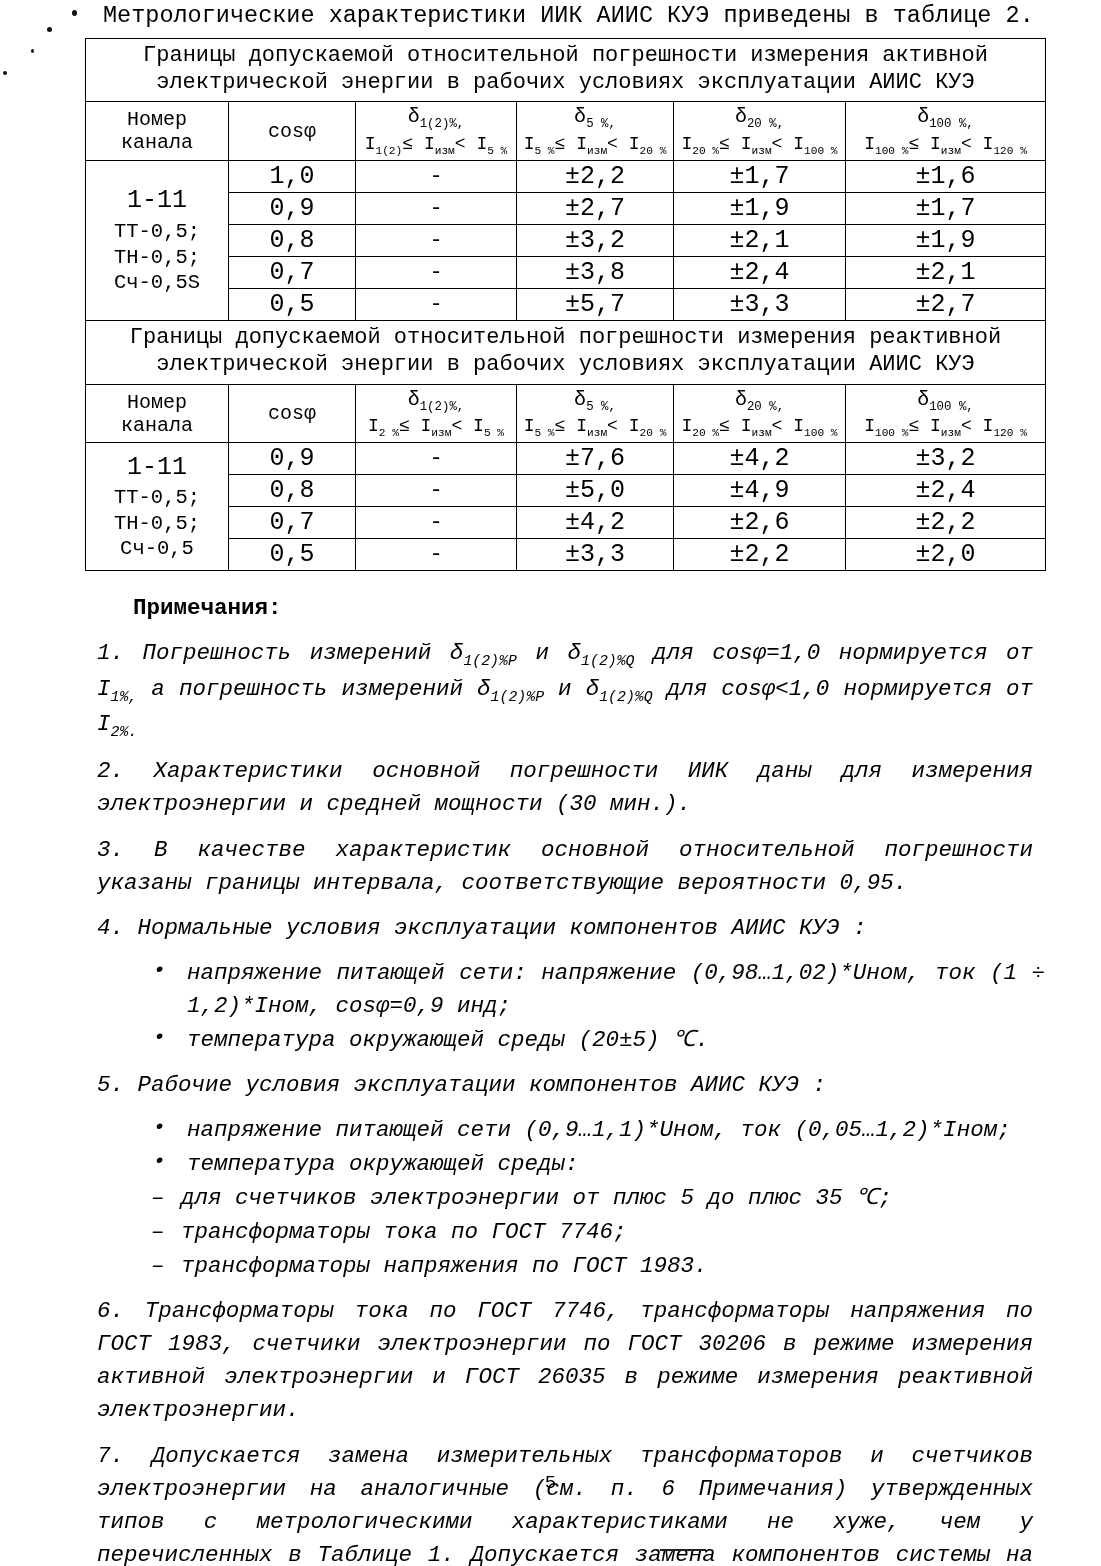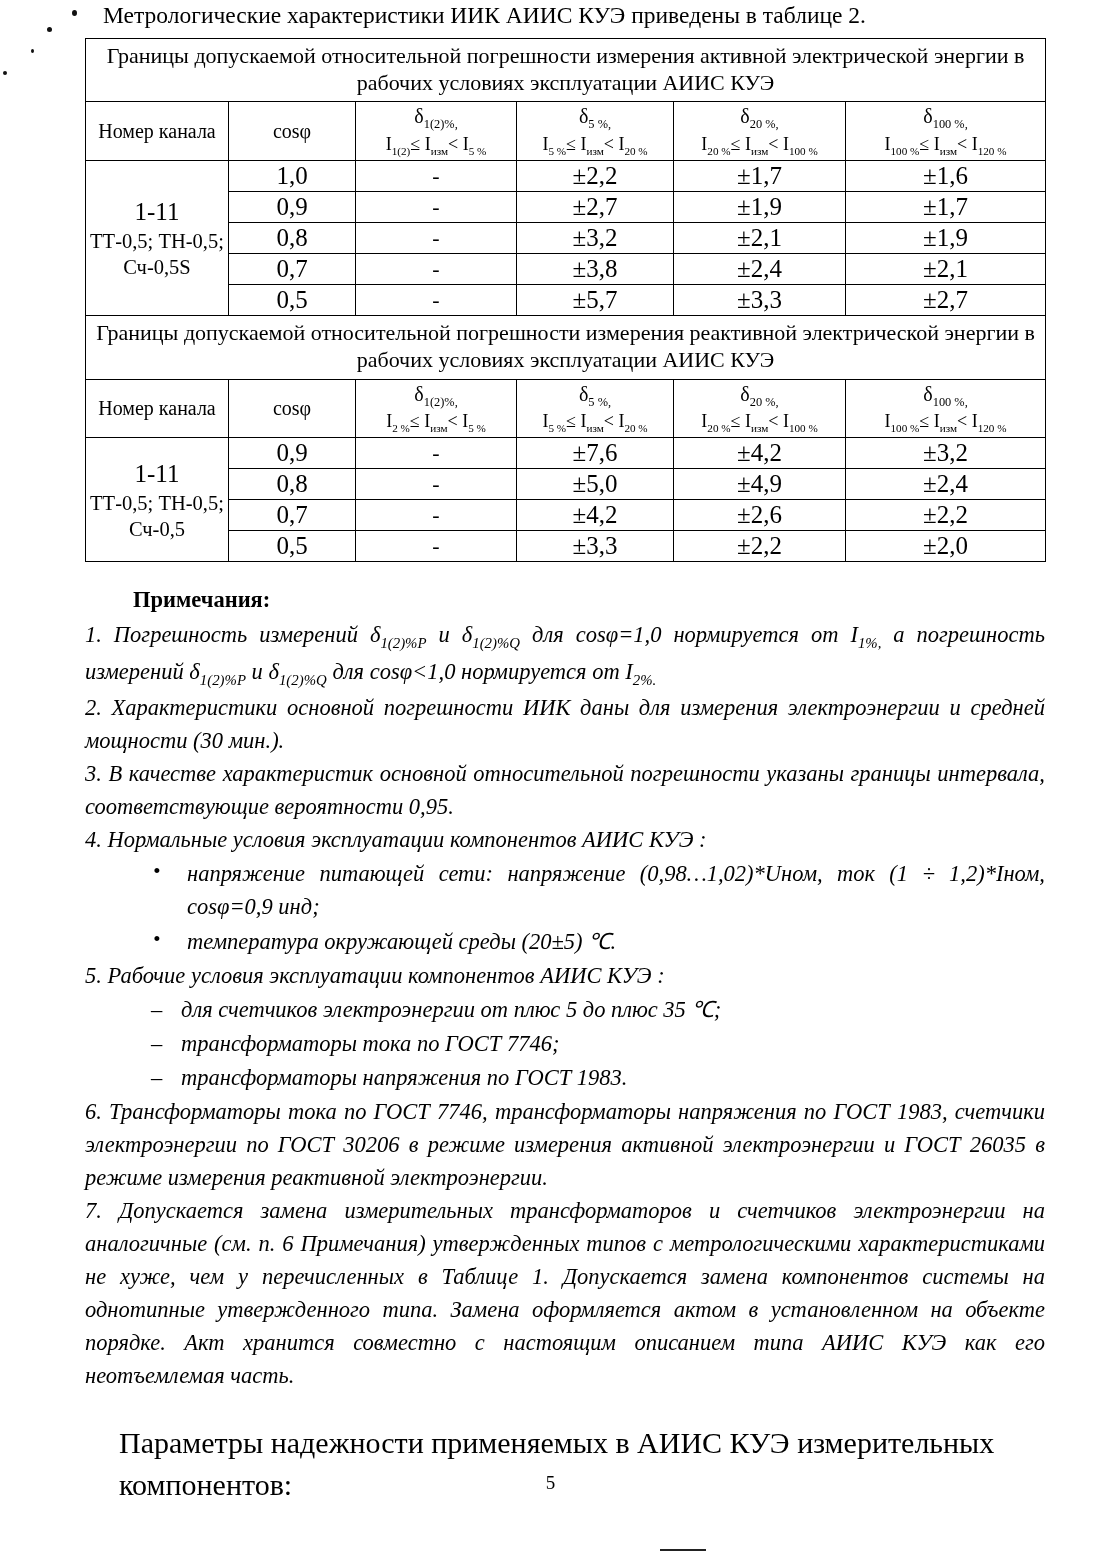--- a/index.html
+++ b/index.html
@@ -5,21 +5,21 @@
   html, body {
     margin: 0;
     padding: 0;
     background: #ffffff;
   }
   .page {
     position: relative;
     width: 1101px;
     height: 1566px;
     background: #ffffff;
-    font-family: Liberation Serif, serif;
+    font-family: Liberation Mono, monospace;
     color: #000000;
     overflow: hidden;
   }
 
   
   .speck { position: absolute; background: #111; border-radius: 50%; }
 
   .content {
     position: absolute;
     left: 85px;
@@ -99,21 +99,21 @@
     font-style: italic;
     text-align: justify;
   }
   .notes-title {
     font-style: normal;
     font-weight: bold;
     padding-left: 48px;
     margin-bottom: 2px;
     font-size: 22.5px;
   }
-  .note { margin: 0; }
+  .note { margin: 12px; }
   .note sub { font-size: 0.66em; font-style: italic; }
   ul.bl {
     list-style: none;
     margin: 0;
     padding: 0 0 0 60px;
   }
   ul.bl > li {
     position: relative;
     padding-left: 42px;
     margin: 1px 0;
@@ -325,20 +325,24 @@
       <p class="note"><span>1. Погрешность измерений δ</span><sub>1(2)%P</sub><span> и δ</span><sub>1(2)%Q</sub><span> для cosφ=1,0 нормируется от I</span><sub>1%,</sub><span> а погрешность измерений δ</span><sub>1(2)%P</sub><span> и δ</span><sub>1(2)%Q</sub><span> для cosφ&lt;1,0 нормируется от I</span><sub>2%.</sub></p>
 
       <p class="note">2. Характеристики основной погрешности ИИК даны для измерения электроэнергии и средней мощности (30 мин.).</p>
       <p class="note">3. В качестве характеристик основной относительной погрешности указаны границы интервала, соответствующие вероятности 0,95.</p>
       <p class="note">4. Нормальные условия эксплуатации компонентов АИИС КУЭ :</p>
       <ul class="bl">
         <li>напряжение питающей сети: напряжение (0,98…1,02)*Uном, ток (1 ÷ 1,2)*Iном, cosφ=0,9 инд;</li>
         <li>температура окружающей среды (20±5) ℃.</li>
       </ul>
       <p class="note">5. Рабочие условия эксплуатации компонентов АИИС КУЭ :</p>
+      <ul class="bl">
+        <li>напряжение питающей сети (0,9…1,1)*Uном, ток (0,05…1,2)*Iном;</li>
+        <li>температура окружающей среды:</li>
+      </ul>
       <ul class="dash-list">
         <li>для счетчиков электроэнергии от плюс 5 до плюс 35 ℃;</li>
         <li>трансформаторы тока по ГОСТ 7746;</li>
         <li>трансформаторы напряжения по ГОСТ 1983.</li>
       </ul>
       <p class="note">6. Трансформаторы тока по ГОСТ 7746, трансформаторы напряжения по ГОСТ 1983, счетчики электроэнергии по ГОСТ 30206 в режиме измерения активной электроэнергии и ГОСТ 26035 в режиме измерения реактивной электроэнергии.</p>
       <p class="note">7. Допускается замена измерительных трансформаторов и счетчиков электроэнергии на аналогичные (см. п. 6 Примечания) утвержденных типов с метрологическими характеристиками не хуже, чем у перечисленных в Таблице 1. Допускается замена компонентов системы на однотипные утвержденного типа. Замена оформляется актом в установленном на объекте  порядке. Акт хранится совместно с настоящим описанием типа АИИС КУЭ  как его неотъемлемая часть.</p>
     </div>
 
     <div class="tail-intro">Параметры надежности применяемых в АИИС КУЭ  измерительных компонентов:</div>

